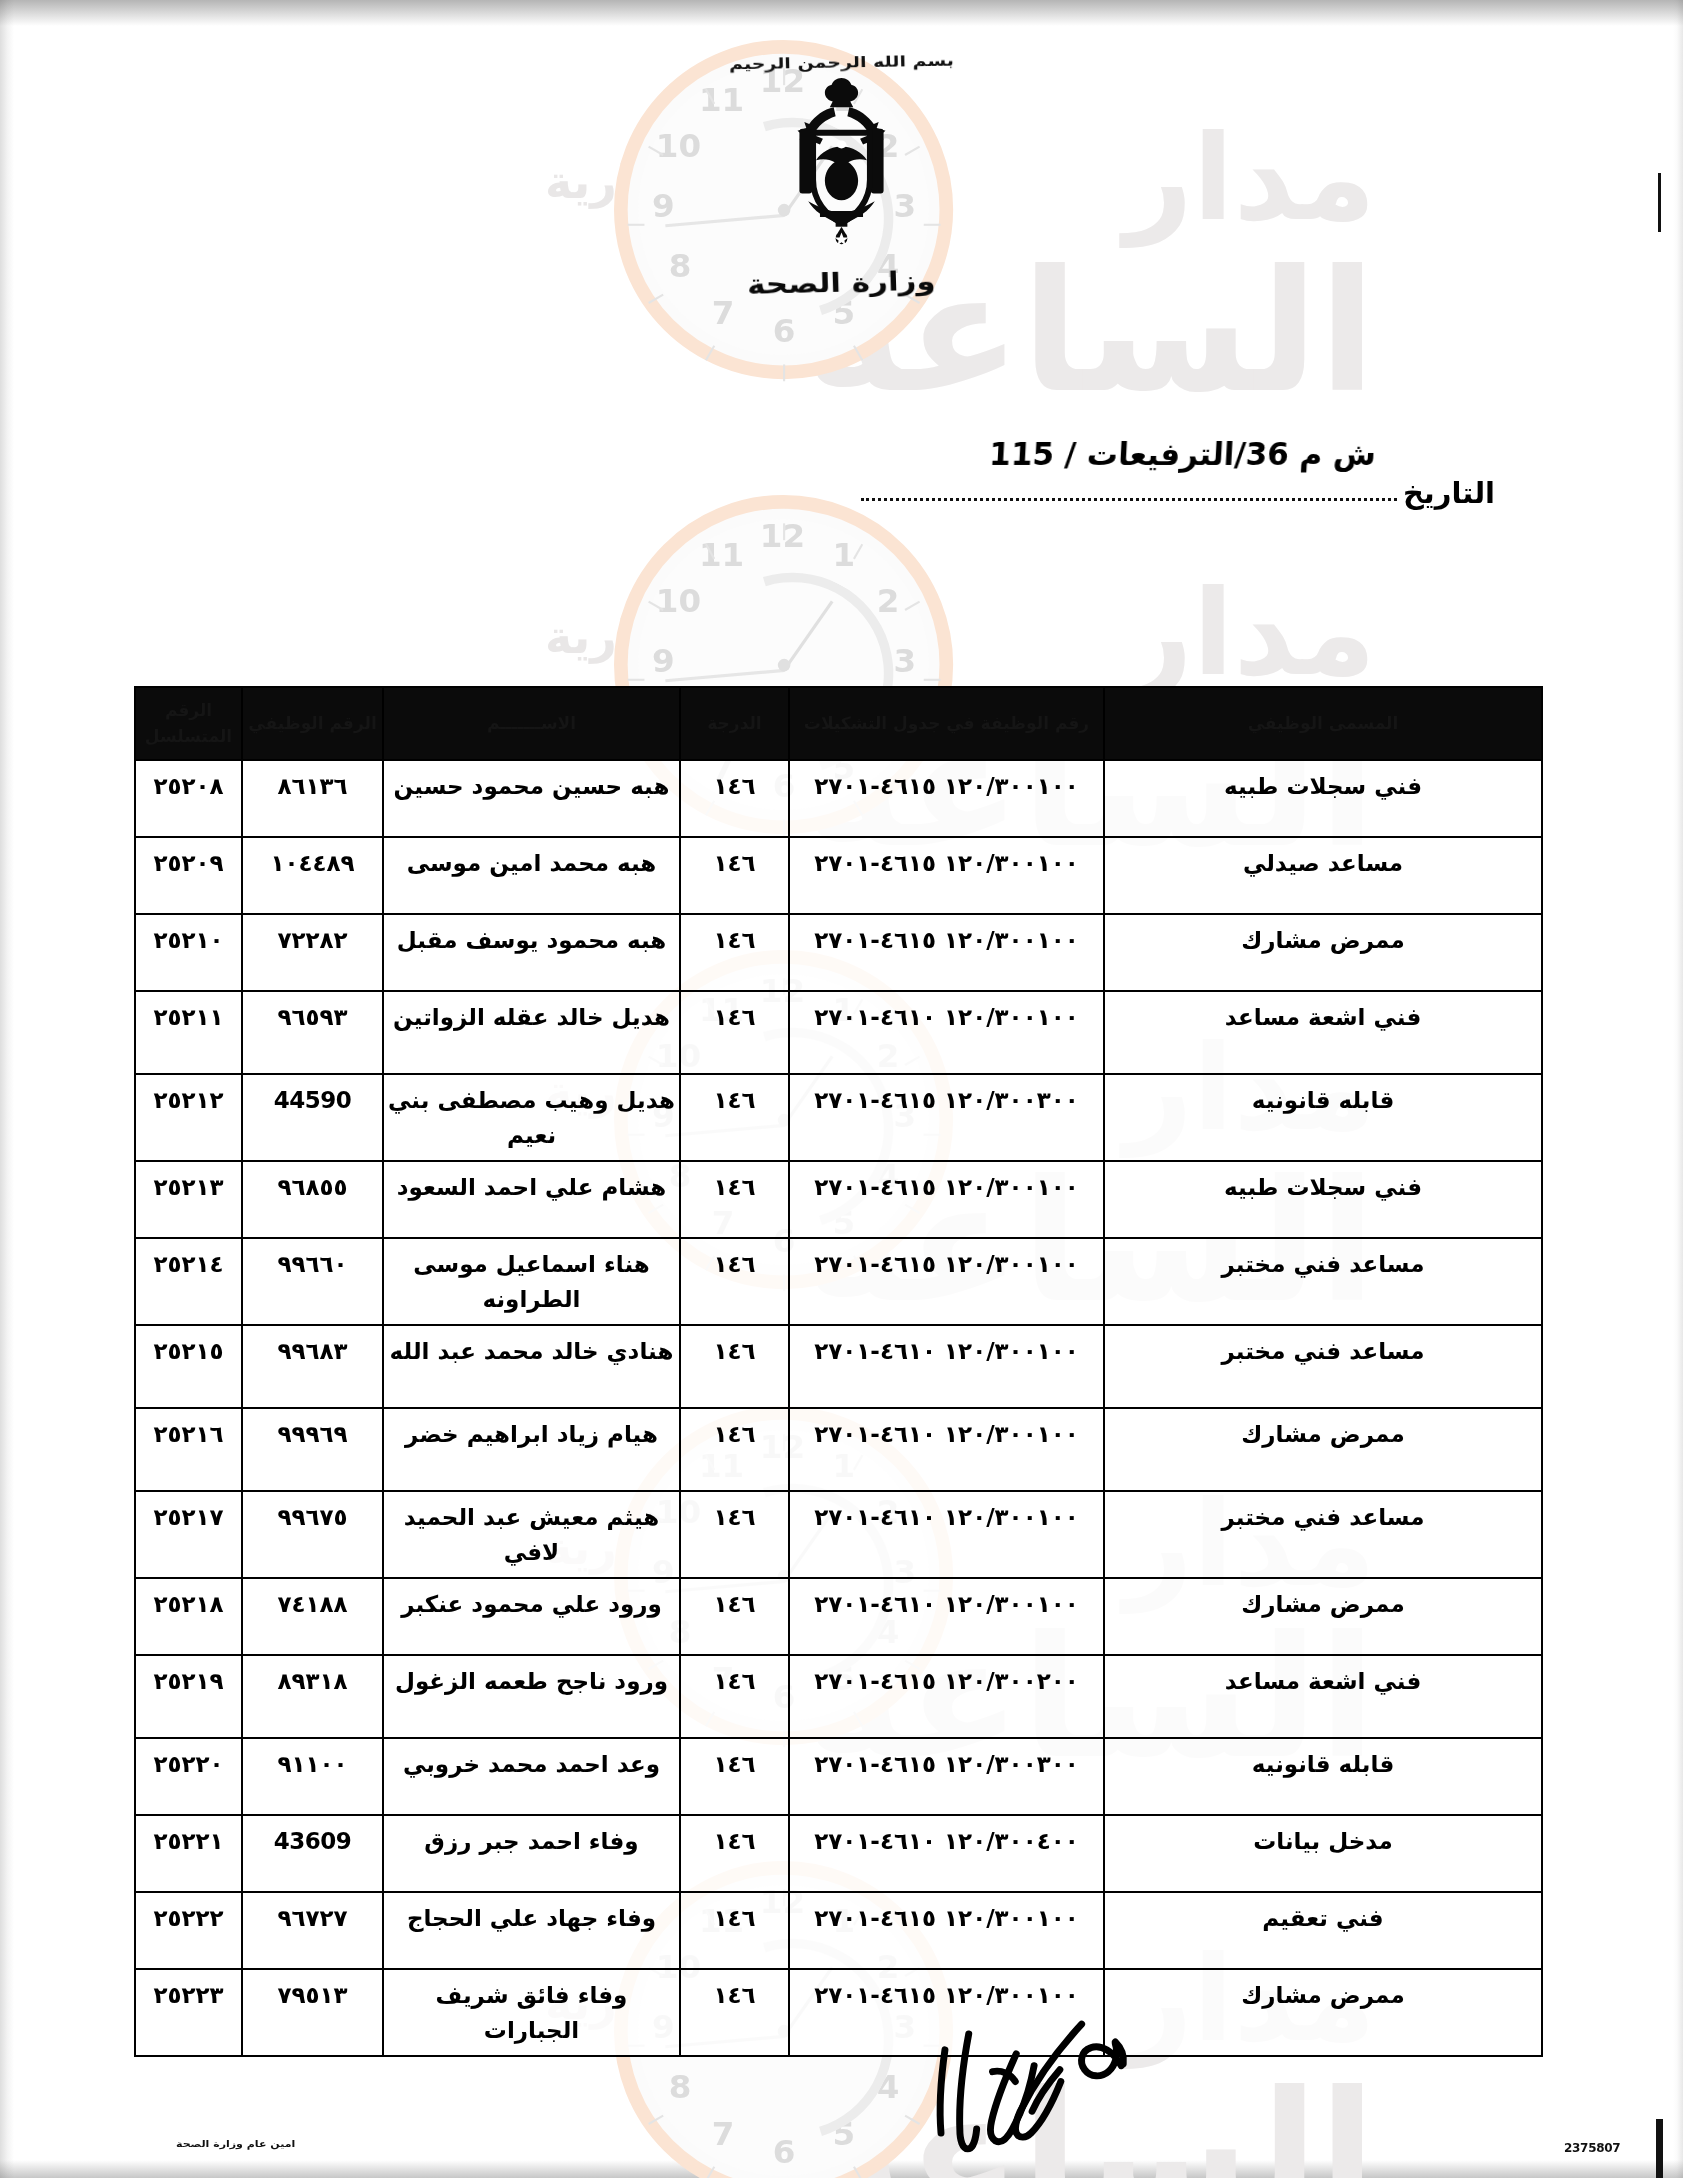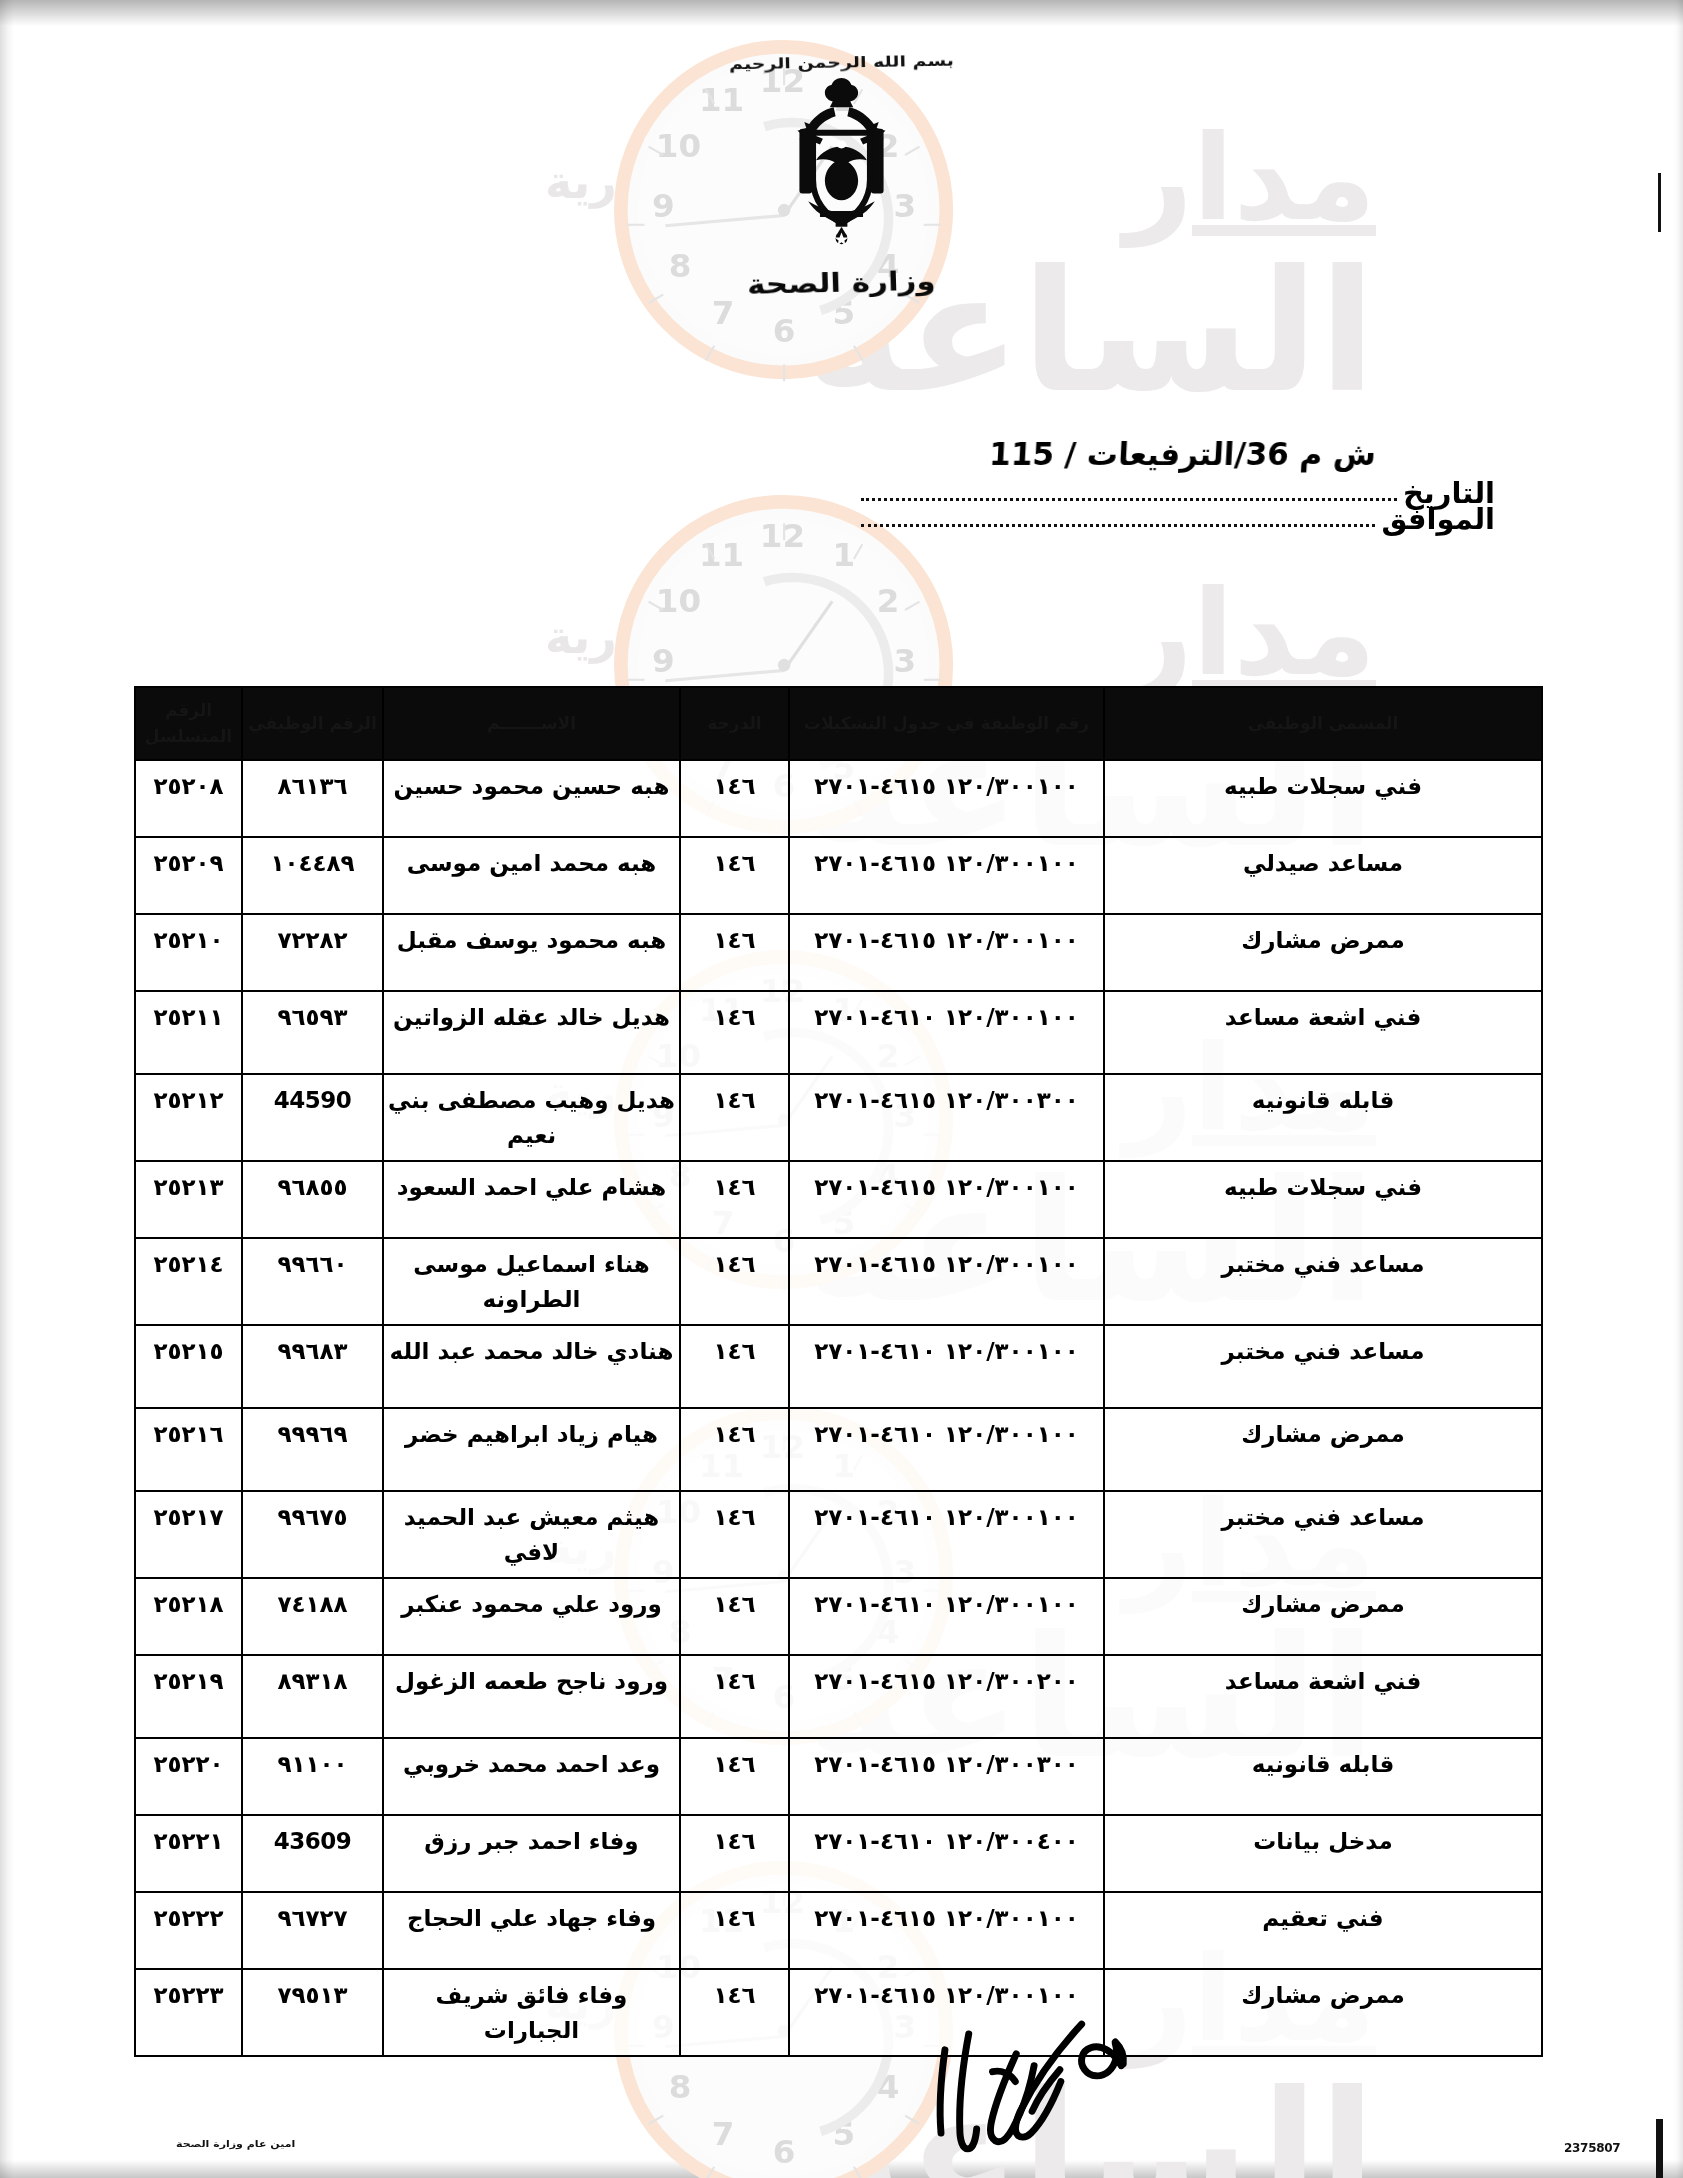--- a/index.html
+++ b/index.html
@@ -18,21 +18,21 @@
      background:linear-gradient(180deg,rgba(60,60,60,.38),rgba(255,255,255,0));}
   .scan-bottom-smudge{position:absolute;left:0;bottom:0;width:1683px;height:18px;
      background:linear-gradient(0deg,rgba(70,70,70,.30),rgba(255,255,255,0));}
   .right-rule{position:absolute;right:22px;top:173px;width:3px;height:59px;background:#111;}
   .right-rule2{position:absolute;right:20px;top:2119px;width:7px;height:59px;background:#111;}
   .wm-text{
     font-family:"DejaVu Sans","Liberation Sans",sans-serif;
     font-weight:700;color:#eceaea;white-space:nowrap;line-height:1;
   }
   .wm-block{position:absolute;width:851px;height:465px;}
-  .wm-madar{font-size:119px;letter-spacing:-2px;text-decoration:underline;}
+  .wm-madar{font-size:119px;letter-spacing:-2px;}
   .wm-saa{font-size:168px;letter-spacing:-4px;}
   .wm-akh{font-size:46px;color:#e9e7e7;letter-spacing:1px;}
   .clock{position:absolute;width:297px;height:297px;border-radius:50%;
     border:13px solid #fbe4d3;background:#fbfbfb;}
   .clock .face{position:absolute;inset:10px;border-radius:50%;background:#fcfcfc;}
   .clock .num{position:absolute;font-size:31px;color:#dcdcdc;font-weight:700;
     width:40px;text-align:center;}
   .clock .tick{position:absolute;width:2px;height:16px;background:#e4e4e4;left:148px;transform-origin:1px 149px;}
   .clock .hand-h{position:absolute;left:148px;top:74px;width:3px;height:79px;background:#e0e0e0;transform-origin:bottom center;transform:rotate(35deg);}
   .clock .hand-m{position:absolute;left:148px;top:40px;width:3px;height:114px;background:#e6e6e6;transform-origin:bottom center;transform:rotate(-95deg);}
@@ -319,24 +319,20 @@
   <div class="meta">
     <div class="docnum ink">ش م 36/الترفيعات / 115</div>
 
 
     <div class="meta-row">
       <span class="meta-label ink">التاريخ</span>
       <span class="meta-dots"></span>
     </div>
 
 
-    <div class="meta-row" style="margin-top:-8px;">
-      <span class="meta-label ink">الموافق</span>
-      <span class="meta-dots"></span>
-    </div>
   </div>
 
   <table class="promo">
     <colgroup>
       <col class="c-job">
         <col class="c-budget">
         <col class="c-grade">
       <col class="c-name">
         <col class="c-no">
         <col class="c-seq">

